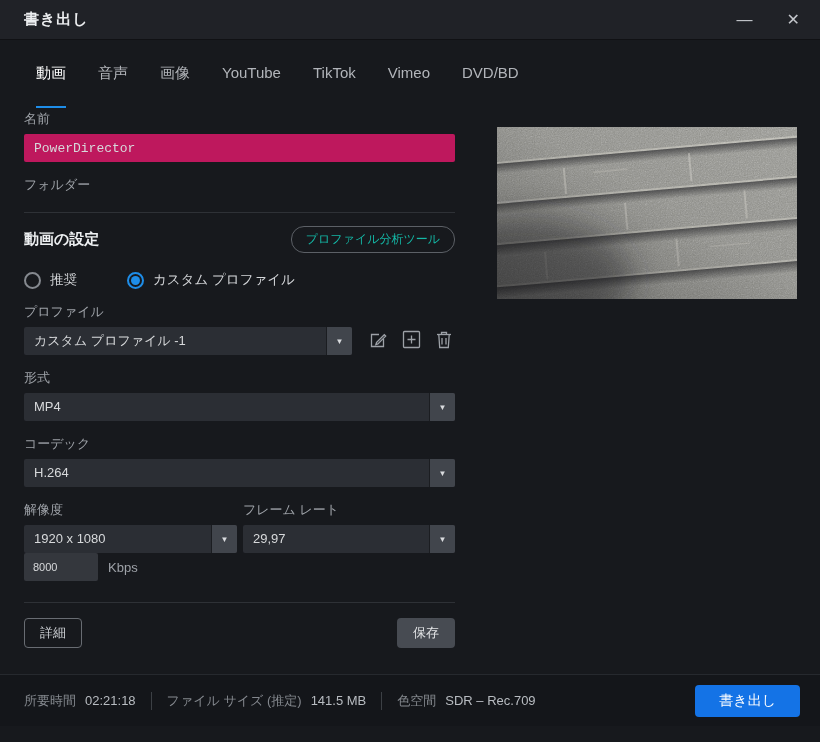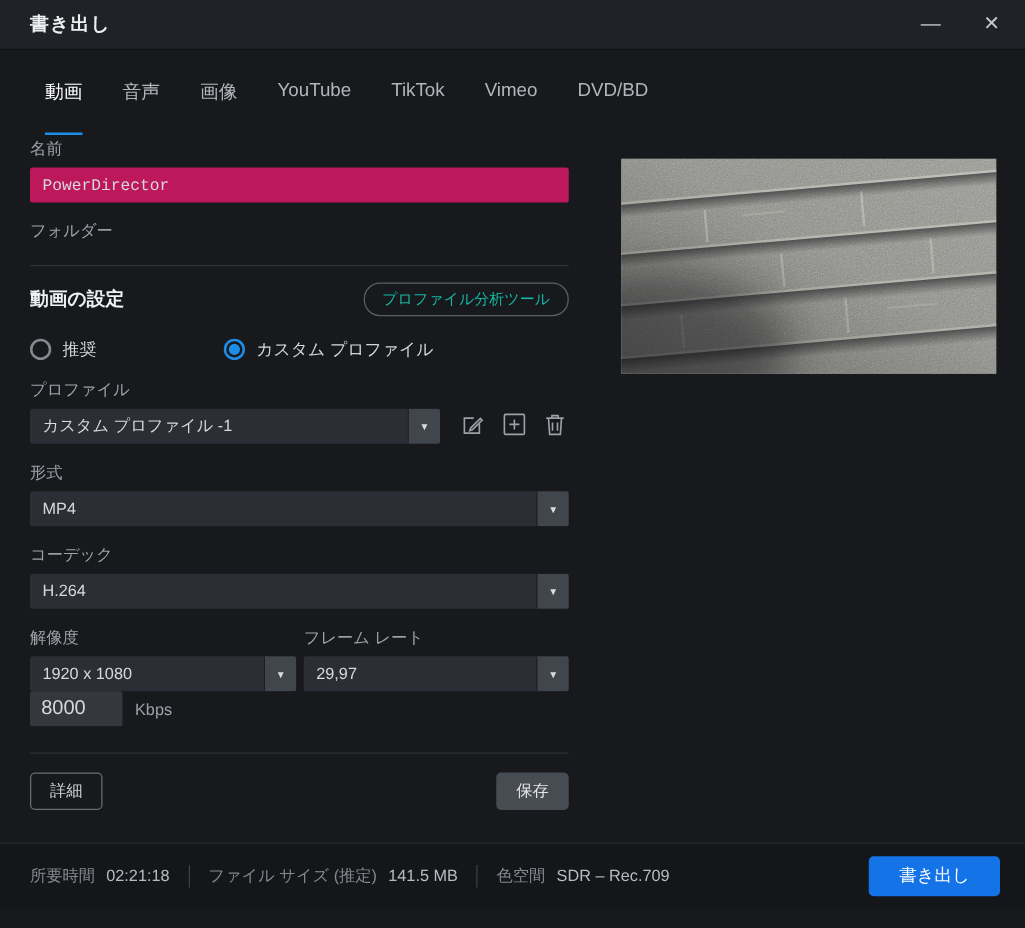--- a/index.html
+++ b/index.html
@@ -49,22 +49,22 @@
 
   .settings-header { display:flex; align-items:center; justify-content:space-between; margin-top:2px; }
   .settings-title { font-size:15px; font-weight:bold; color:#eef0f2; }
   .pill-btn {
     background:transparent; border:1px solid #5c6066; border-radius:13px;
     color:#14b8a6; font-size:12px; padding:4px 14px; cursor:pointer;
     font-family:"Liberation Sans",sans-serif;
   }
 
   .radio-row { display:flex; align-items:center; gap:10px; margin-top:18px; }
-  .radio-group { display:flex; gap:9px; cursor:pointer; }
-  .radio-group + .radio-group { margin-left:92px; }
+  .radio-group { display:flex; align-items:center; gap:9px; cursor:pointer; }
+  .radio-group + .radio-group { margin-left:40px; }
   .radio {
     width:17px; height:17px; border-radius:50%; border:2px solid #85898f;
     display:inline-block; position:relative; flex:none;
   }
   .radio.checked { border-color:#1e8de8; }
   .radio.checked::after {
     content:''; position:absolute; inset:2px; border-radius:50%; background:#1e8de8;
   }
   .radio-label { font-size:13.5px; color:#d4d6d9; }
 
@@ -86,21 +86,21 @@
     width:22px; height:22px; display:flex; align-items:center; justify-content:center;
   }
   .profile-icons { display:flex; gap:11px; margin-left:15px; }
 
   .dual-row { display:flex; gap:6px; }
   .dual-col1 { width:213px; } .dual-col2 { width:212px; }
 
   .bitrate-row { display:flex; align-items:center; gap:10px; }
   .bitrate-field {
     width:74px; height:28px; background:#34373d; border:none; border-radius:2px;
-    color:#d7d9db; font-size:16px; padding:12px 9px; font-family:"Liberation Sans",sans-serif; outline:none;
+    color:#d7d9db; font-size:11px; padding:12px 9px; font-family:"Liberation Sans",sans-serif; outline:none;
   }
   .unit { font-size:13px; color:#9ea2a8; }
 
   .bottom-btn-row { display:flex; justify-content:space-between; margin-top:15px; }
   .ghost-btn {
     background:transparent; border:1px solid #686c72; border-radius:4px;
     color:#ced1d5; font-size:13px; padding:5px 15px; cursor:pointer;
     font-family:"Liberation Sans",sans-serif;
   }
   .solid-btn {

